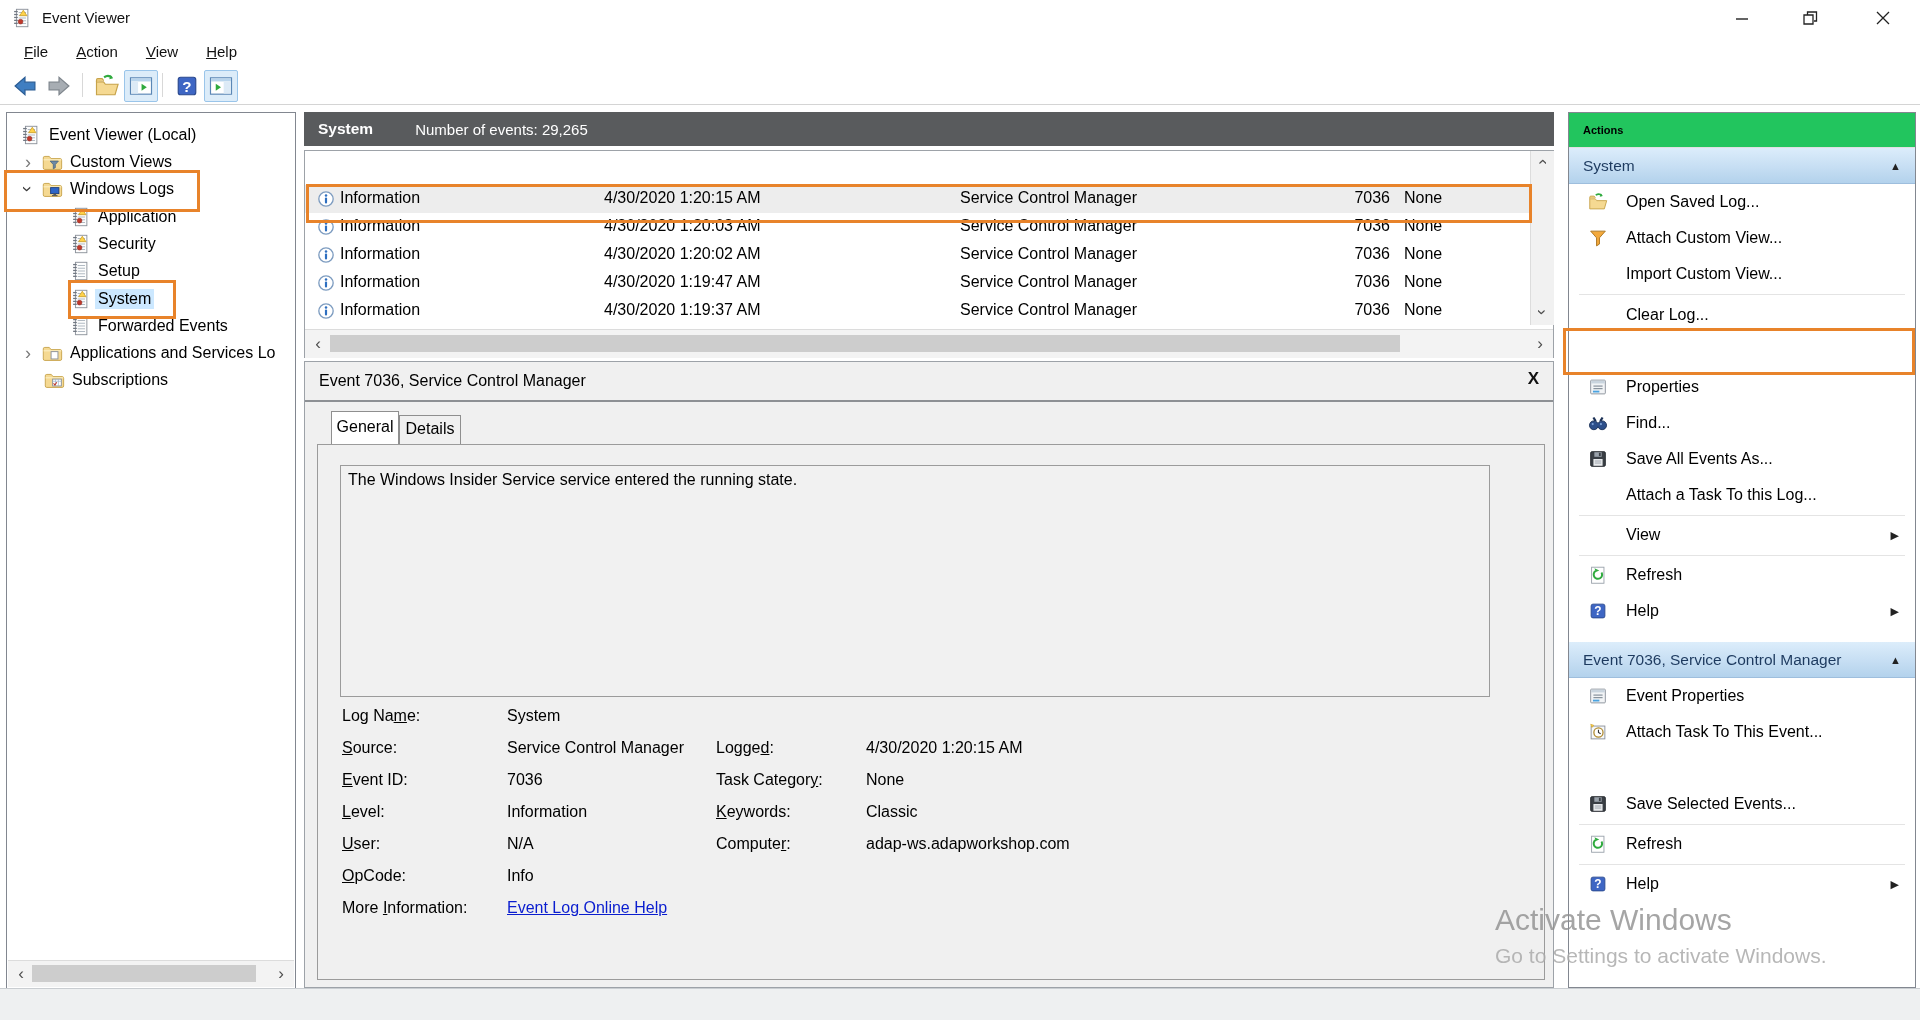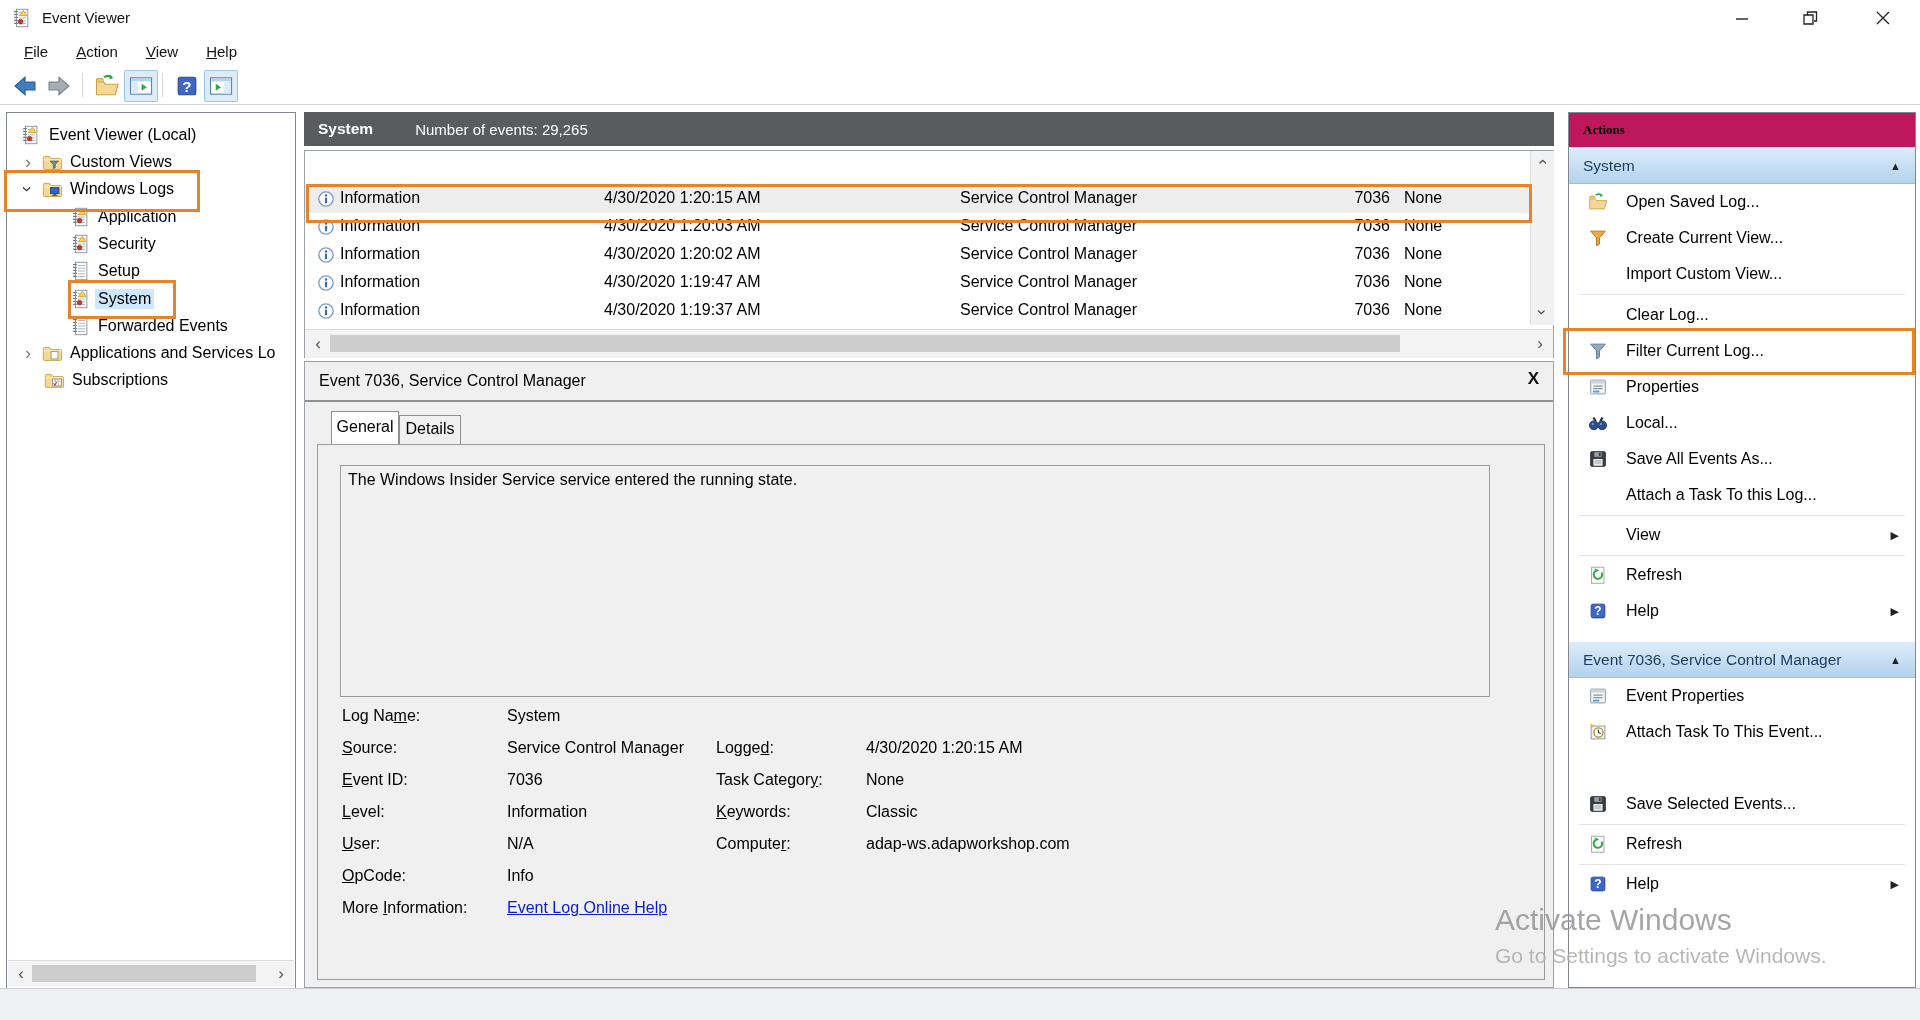--- a/index.html
+++ b/index.html
@@ -62,21 +62,21 @@
   .tab{position:absolute;font-size:16px;text-align:center;box-sizing:border-box;}
   .tab-active{left:26px;top:49px;width:68px;height:33px;background:#fff;border:1px solid #8f8f8f;border-bottom:none;padding-top:6px;z-index:3;}
   .tab-idle{left:94px;top:53px;width:62px;height:29px;background:#f0f0f0;border:1px solid #8f8f8f;border-bottom:none;padding-top:4px;z-index:1;}
   .groupbox{position:absolute;left:12px;top:82px;width:1226px;height:534px;background:#f0f0f0;border:1px solid #9b9b9b;z-index:2;}
   .descbox{position:absolute;left:22px;top:20px;width:1150px;height:232px;background:#f1f1f1;border:1px solid #9b9b9b;box-sizing:border-box;font-size:16px;padding:5px 7px;}
   .f-label{position:absolute;font-size:16px;color:#000;}
   .f-value{position:absolute;font-size:16px;color:#000;white-space:nowrap;}
   .f-link{color:#0a1dcf;text-decoration:underline;}
   u{text-decoration:underline;}
   
-  .act-title{position:absolute;left:0;top:0;width:346px;height:35px;background:#be185d;border-bottom:1px solid #e0e0e0;display:flex;align-items:center;font-weight:bold;font-size:13px;padding-left:14px;box-sizing:border-box;font-family:Liberation Serif, serif;}
+  .act-title{position:absolute;left:0;top:0;width:346px;height:35px;background:#22c55e;border-bottom:1px solid #e0e0e0;display:flex;align-items:center;font-weight:bold;font-size:11px;padding-left:14px;box-sizing:border-box;}
   .act-sec{position:absolute;left:0;width:346px;height:36px;background:linear-gradient(180deg,#dcedfb 0%,#c6def3 55%,#b3d2ec 100%);border-bottom:1px solid #9ebedd;display:flex;align-items:center;font-size:15.5px;color:#1d3a5f;padding-left:14px;box-sizing:border-box;}
   .tri-up{position:absolute;right:14px;font-size:11px;color:#222;}
   .tri-up::before{content:"\25B2";}
   .act-item{position:absolute;left:0;width:346px;height:36px;display:flex;align-items:center;font-size:16px;}
   .act-item .aicon{margin-left:18px;width:22px;height:22px;}
   .act-item .noicon{margin-left:18px;width:22px;height:22px;}
   .act-item .alabel{margin-left:17px;white-space:nowrap;}
   .act-sep{position:absolute;left:10px;width:326px;height:1px;background:#e4e4e4;}
   .sub-arr{position:absolute;right:16px;font-size:11px;color:#222;}
   .sub-arr::before{content:"\25B6";}
@@ -490,48 +490,42 @@
     <div class="act-item" style="top:71px">
       <svg class="aicon">
           <use href="#s-openlog"></use>
         </svg>
       <span class="alabel">Open Saved Log...</span>
     </div>
     <div class="act-item" style="top:107px">
       <svg class="aicon">
           <use href="#s-funnel-o"></use>
         </svg>
-      <span class="alabel">Create Current View...</span>
+      <span class="alabel">Attach Custom View...</span>
     </div>
     <div class="act-item" style="top:143px">
       <span class="noicon"></span>
       <span class="alabel">Import Custom View...</span>
     </div>
     <div class="act-sep" style="top:181px"></div>
     <div class="act-item" style="top:184px">
       <span class="noicon"></span>
       <span class="alabel">Clear Log...</span>
     </div>
-    <div class="act-item" style="top:220px">
-      <svg class="aicon">
-          <use href="#s-funnel-g"></use>
-        </svg>
-      <span class="alabel">Filter Current Log...</span>
-    </div>
     <div class="act-item" style="top:256px">
       <svg class="aicon">
           <use href="#s-props"></use>
         </svg>
       <span class="alabel">Properties</span>
     </div>
     <div class="act-item" style="top:292px">
       <svg class="aicon">
           <use href="#s-binoc"></use>
         </svg>
-      <span class="alabel">Local...</span>
+      <span class="alabel">Find...</span>
     </div>
     <div class="act-item" style="top:328px">
       <svg class="aicon">
           <use href="#s-floppy"></use>
         </svg>
       <span class="alabel">Save All Events As...</span>
     </div>
     <div class="act-item" style="top:364px">
       <span class="noicon"></span>
       <span class="alabel">Attach a Task To this Log...</span>

